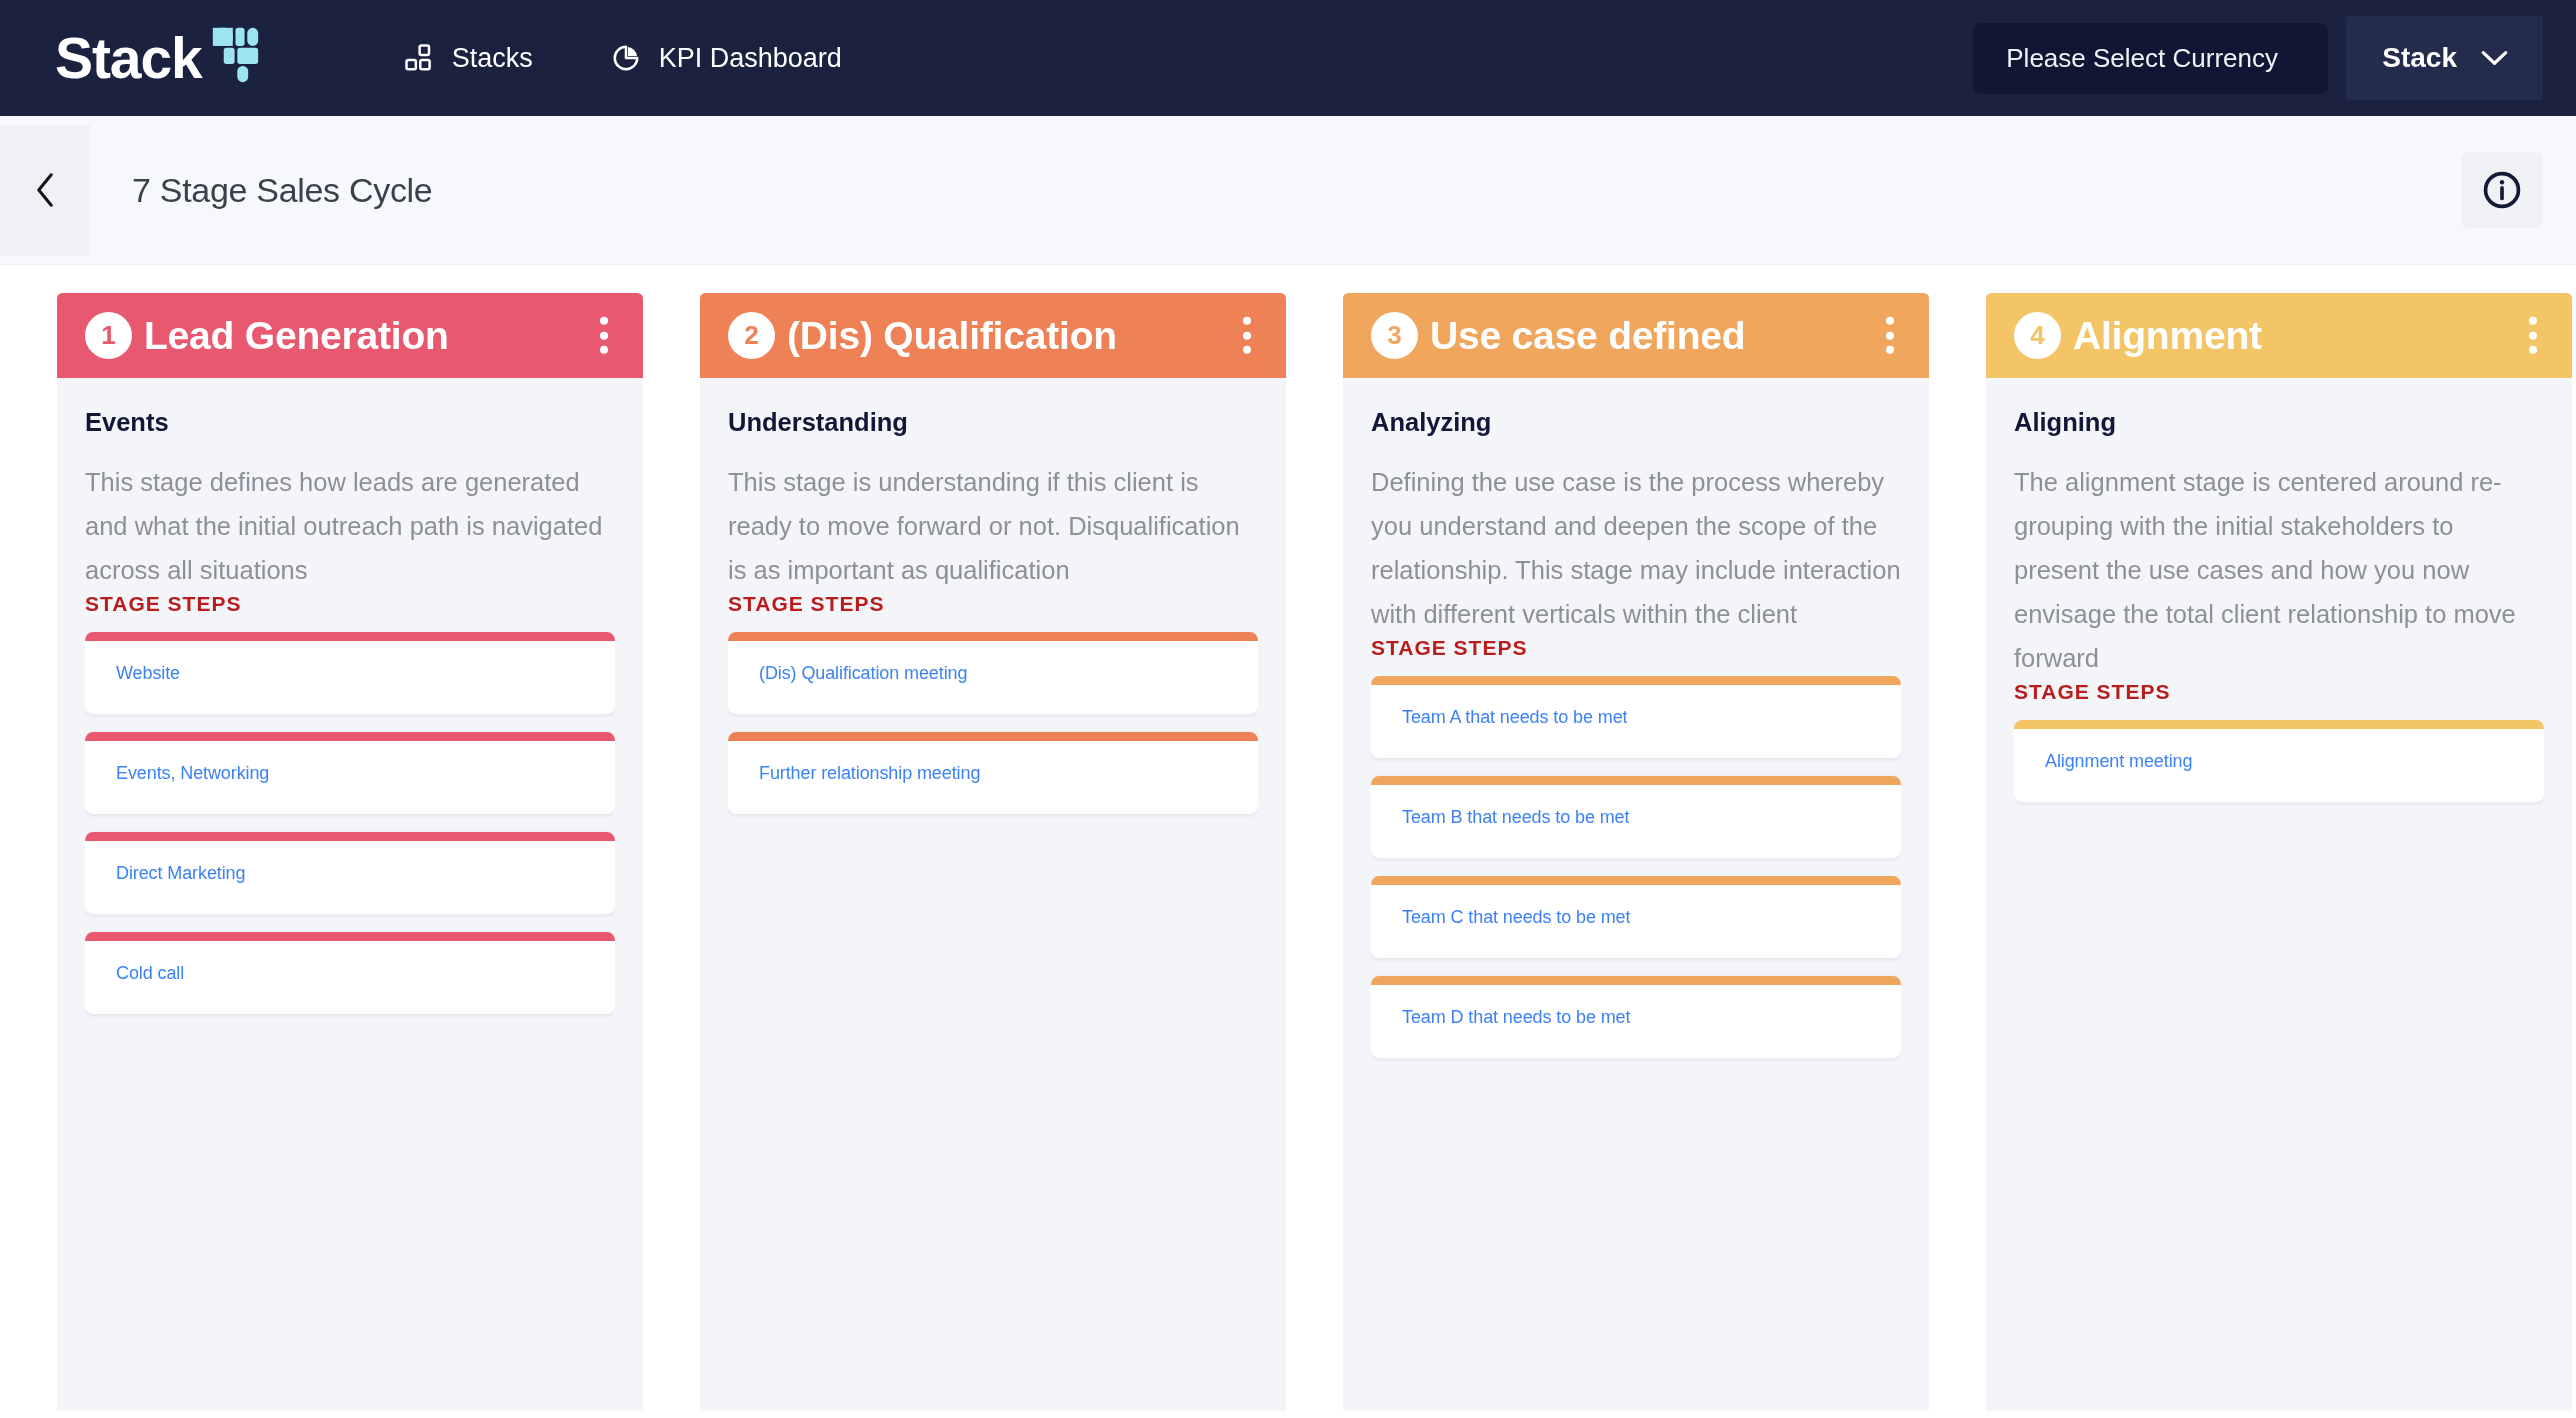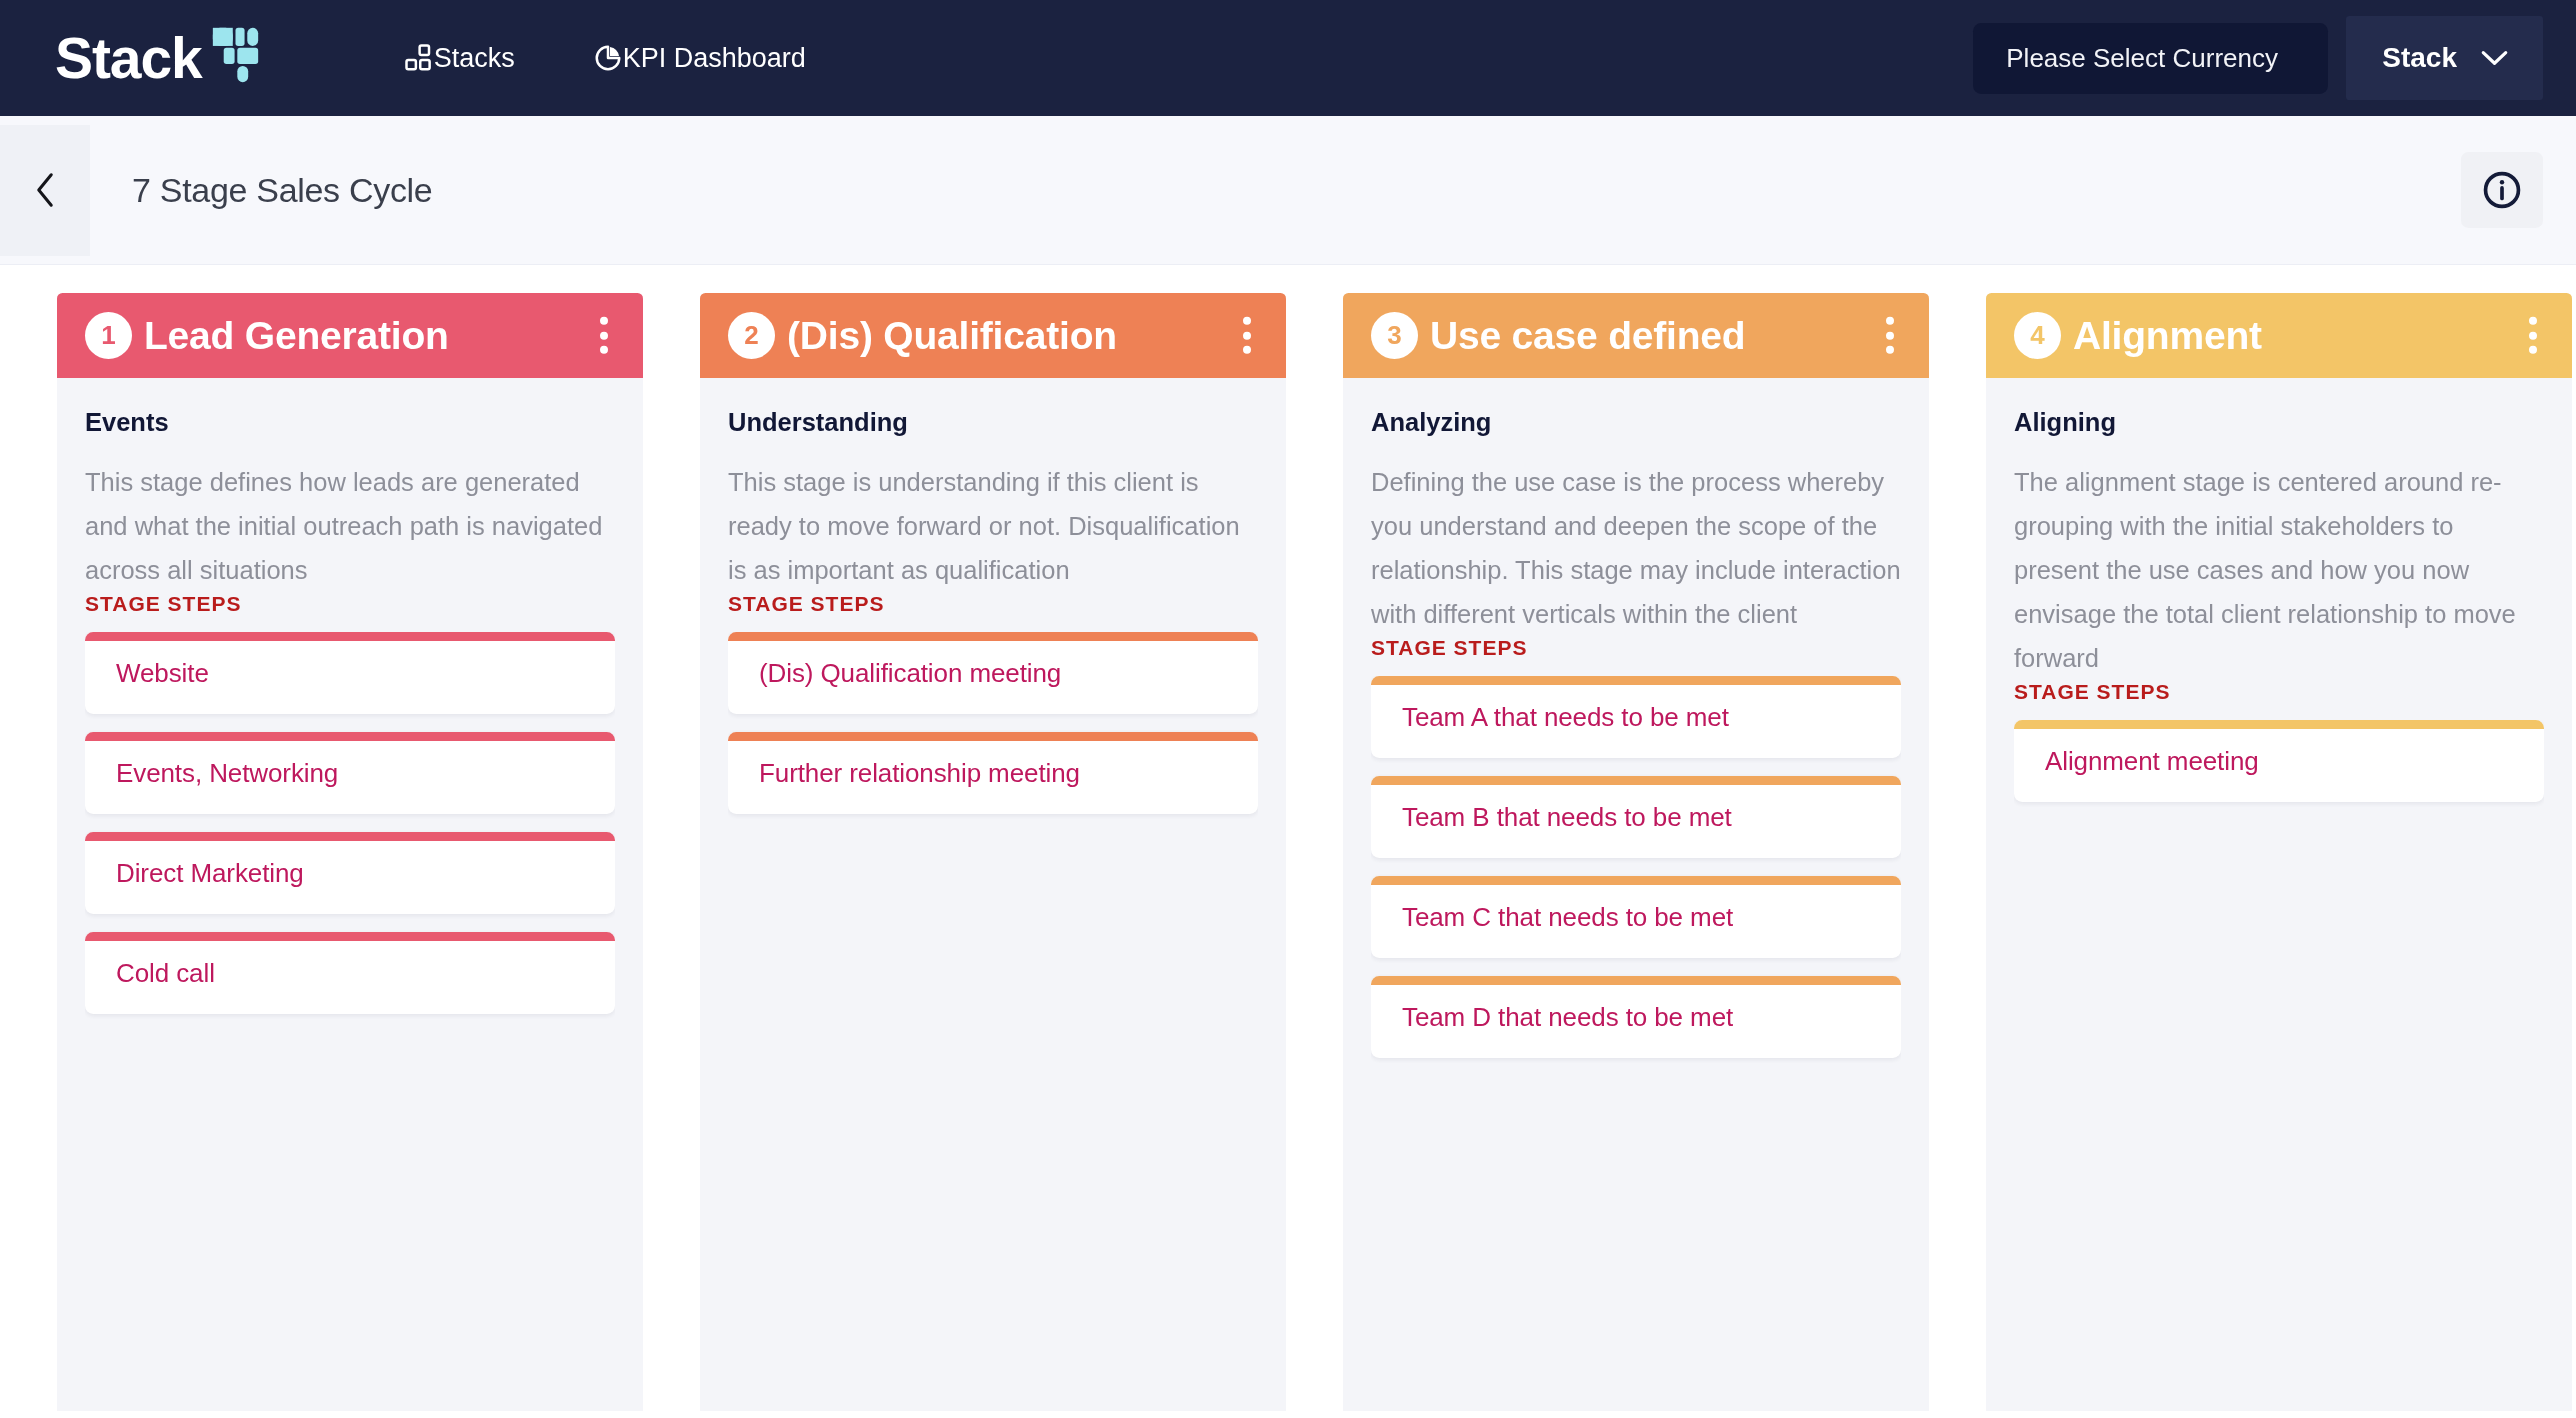--- a/index.html
+++ b/index.html
@@ -24,21 +24,21 @@
     color: #ffffff;
     font-size: 57px;
     font-weight: 700;
     letter-spacing: -1.1px;
     line-height: 1;
   }
   .brand-mark { width: 49px; height: 58px; display: block; margin-left: 3.6px; margin-top: -5.5px; }
 
   .nav-items { display: flex; align-items: center; gap: 78px; margin-left: 144px; }
   .nav-item {
-    display: flex; align-items: center; 
+    display: flex; align-items: center; gap: 18px;
     color: #ffffff;
     font-size: 27px;
     cursor: pointer;
   }
   .nav-icon { width: 30px; height: 30px; display: block; flex: none; }
 
   .nav-right {
     position: absolute; right: 33px; top: 50%; transform: translateY(-50%);
     display: flex; align-items: center; gap: 18px;
   }
@@ -183,22 +183,22 @@
     cursor: pointer;
     overflow: hidden;
   }
   .step-card::before {
     content: "";
     position: absolute; left: 0; right: 0; top: 0;
     height: 8.2px;
     background: var(--accent);
   }
   .step-text {
-    color: #be185d;
-    font-size: 26px;
+    color: #3b82f6;
+    font-size: 18px;
     letter-spacing: -0.1px;
     white-space: nowrap;
     overflow: hidden;
     text-overflow: ellipsis;
   }
   .steps-scroll { overflow: hidden; }
 </style>
 </head>
 <body>
 

